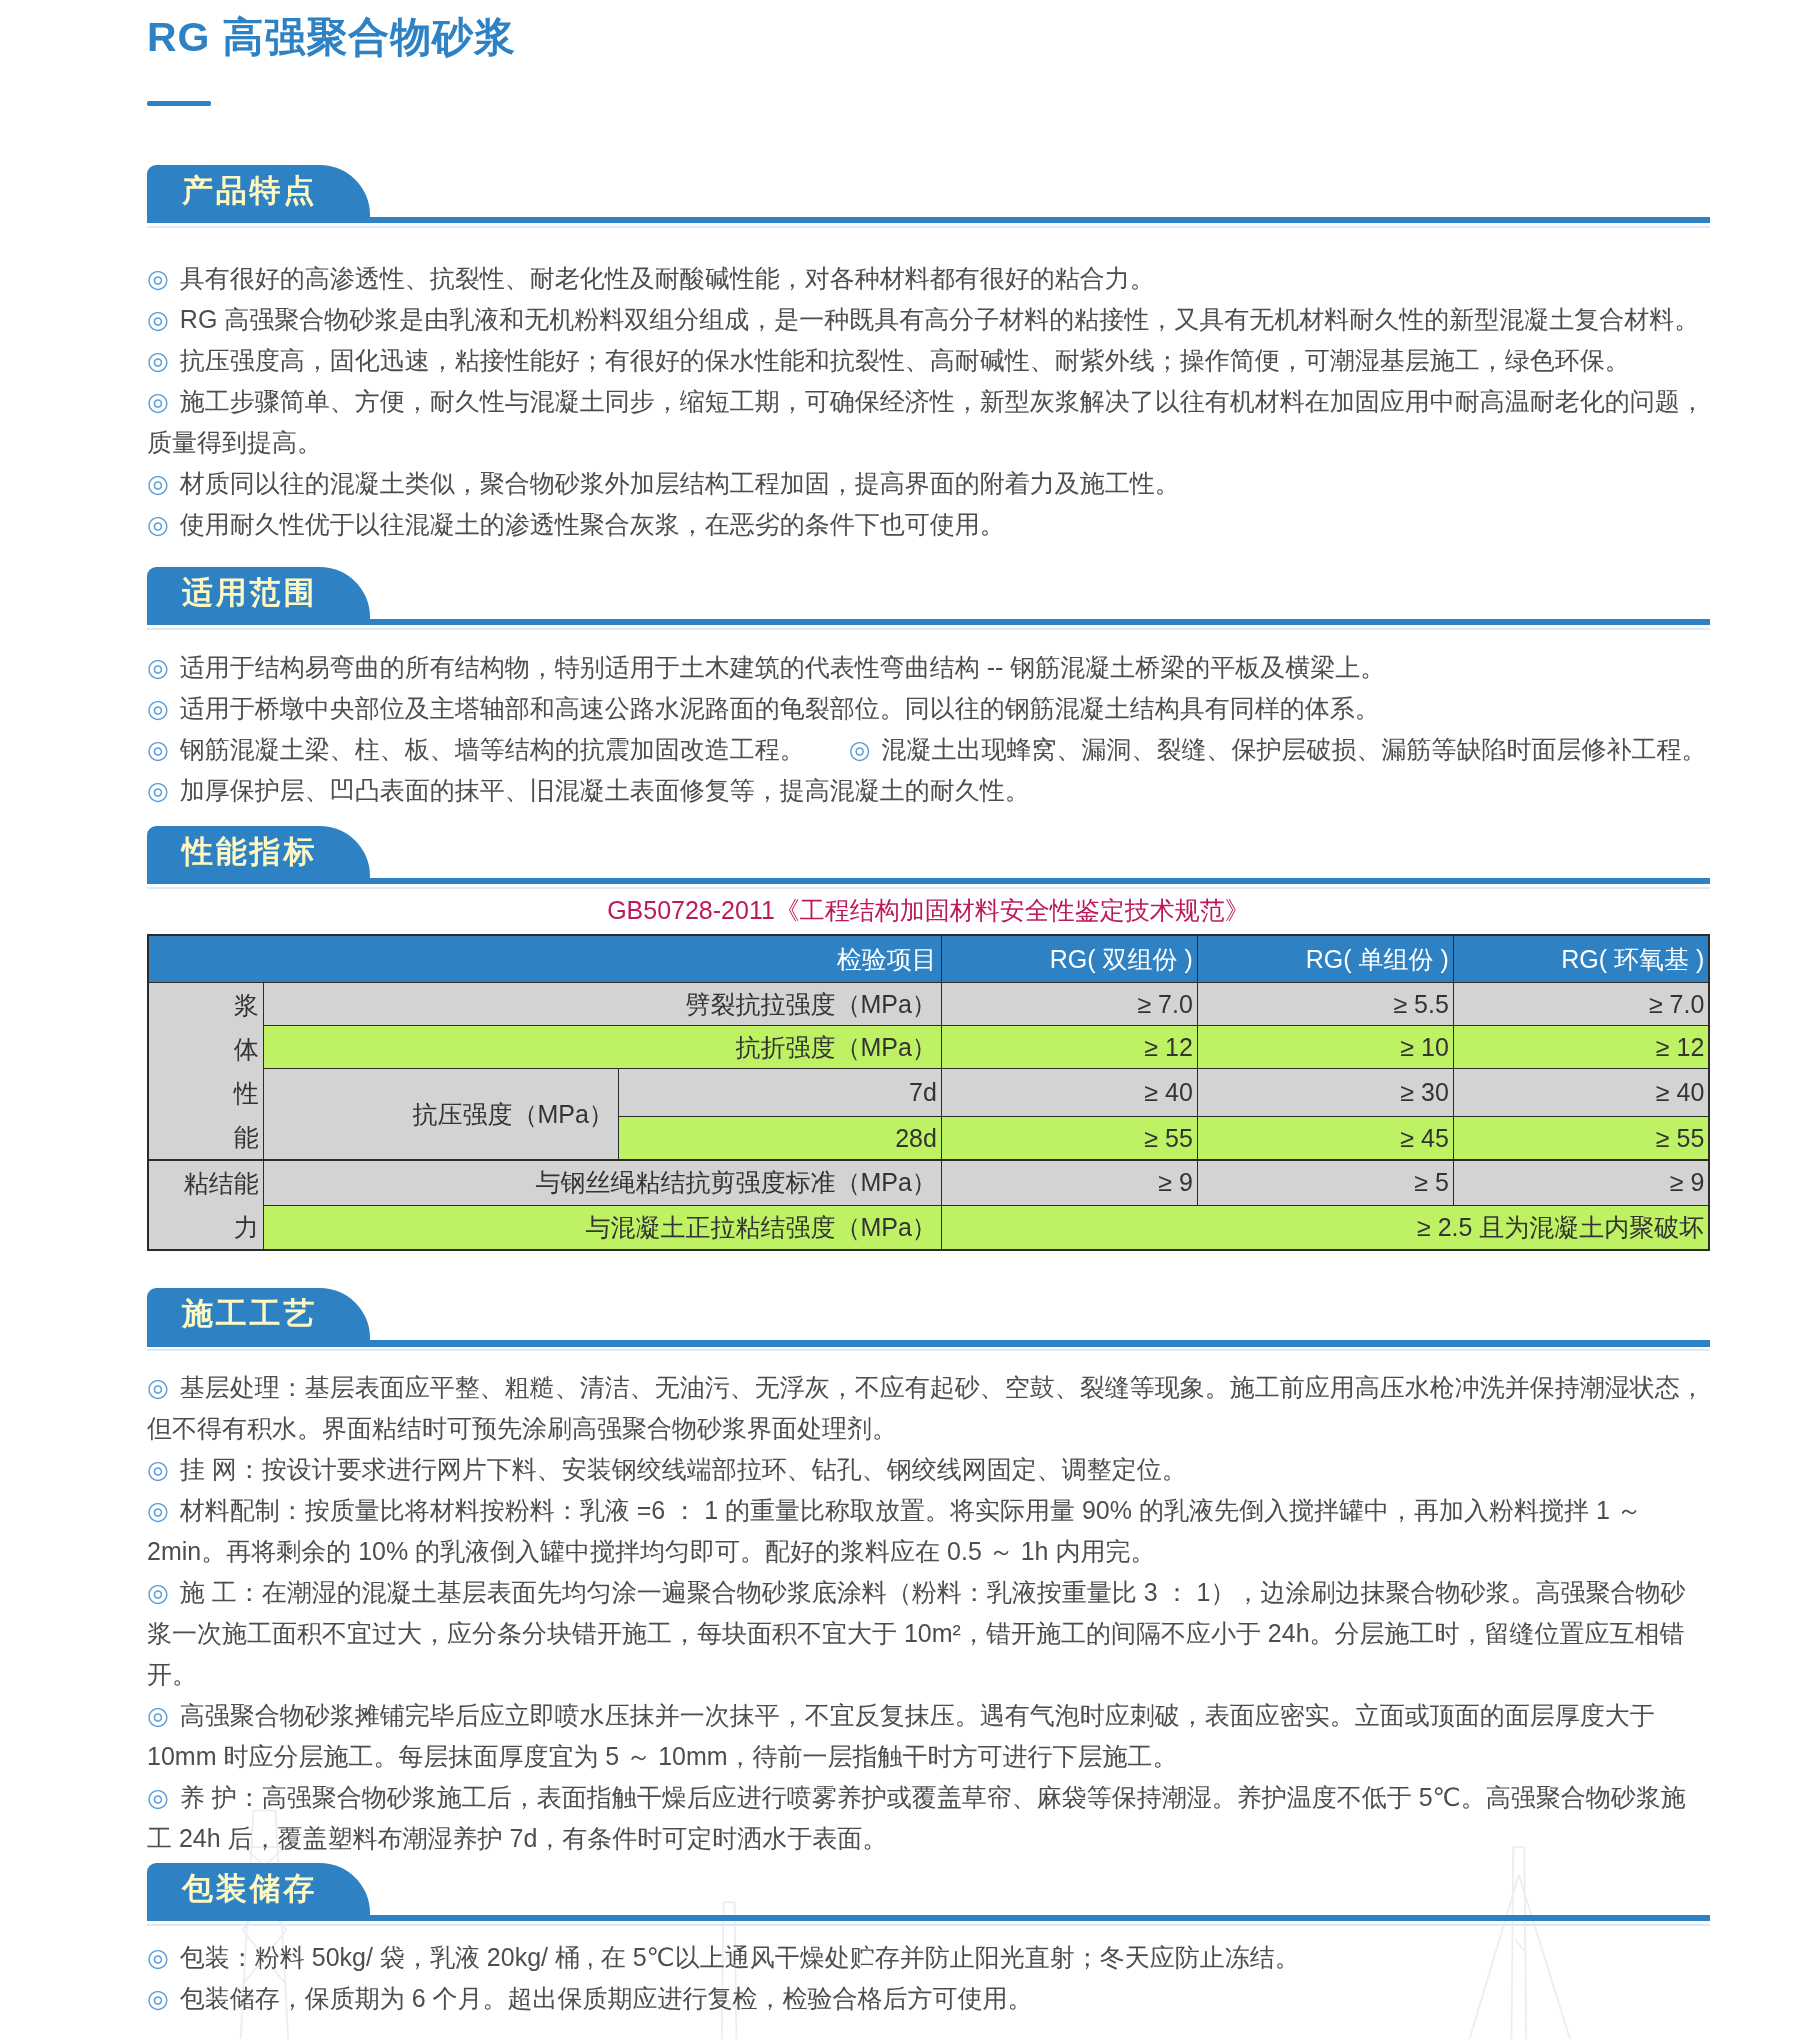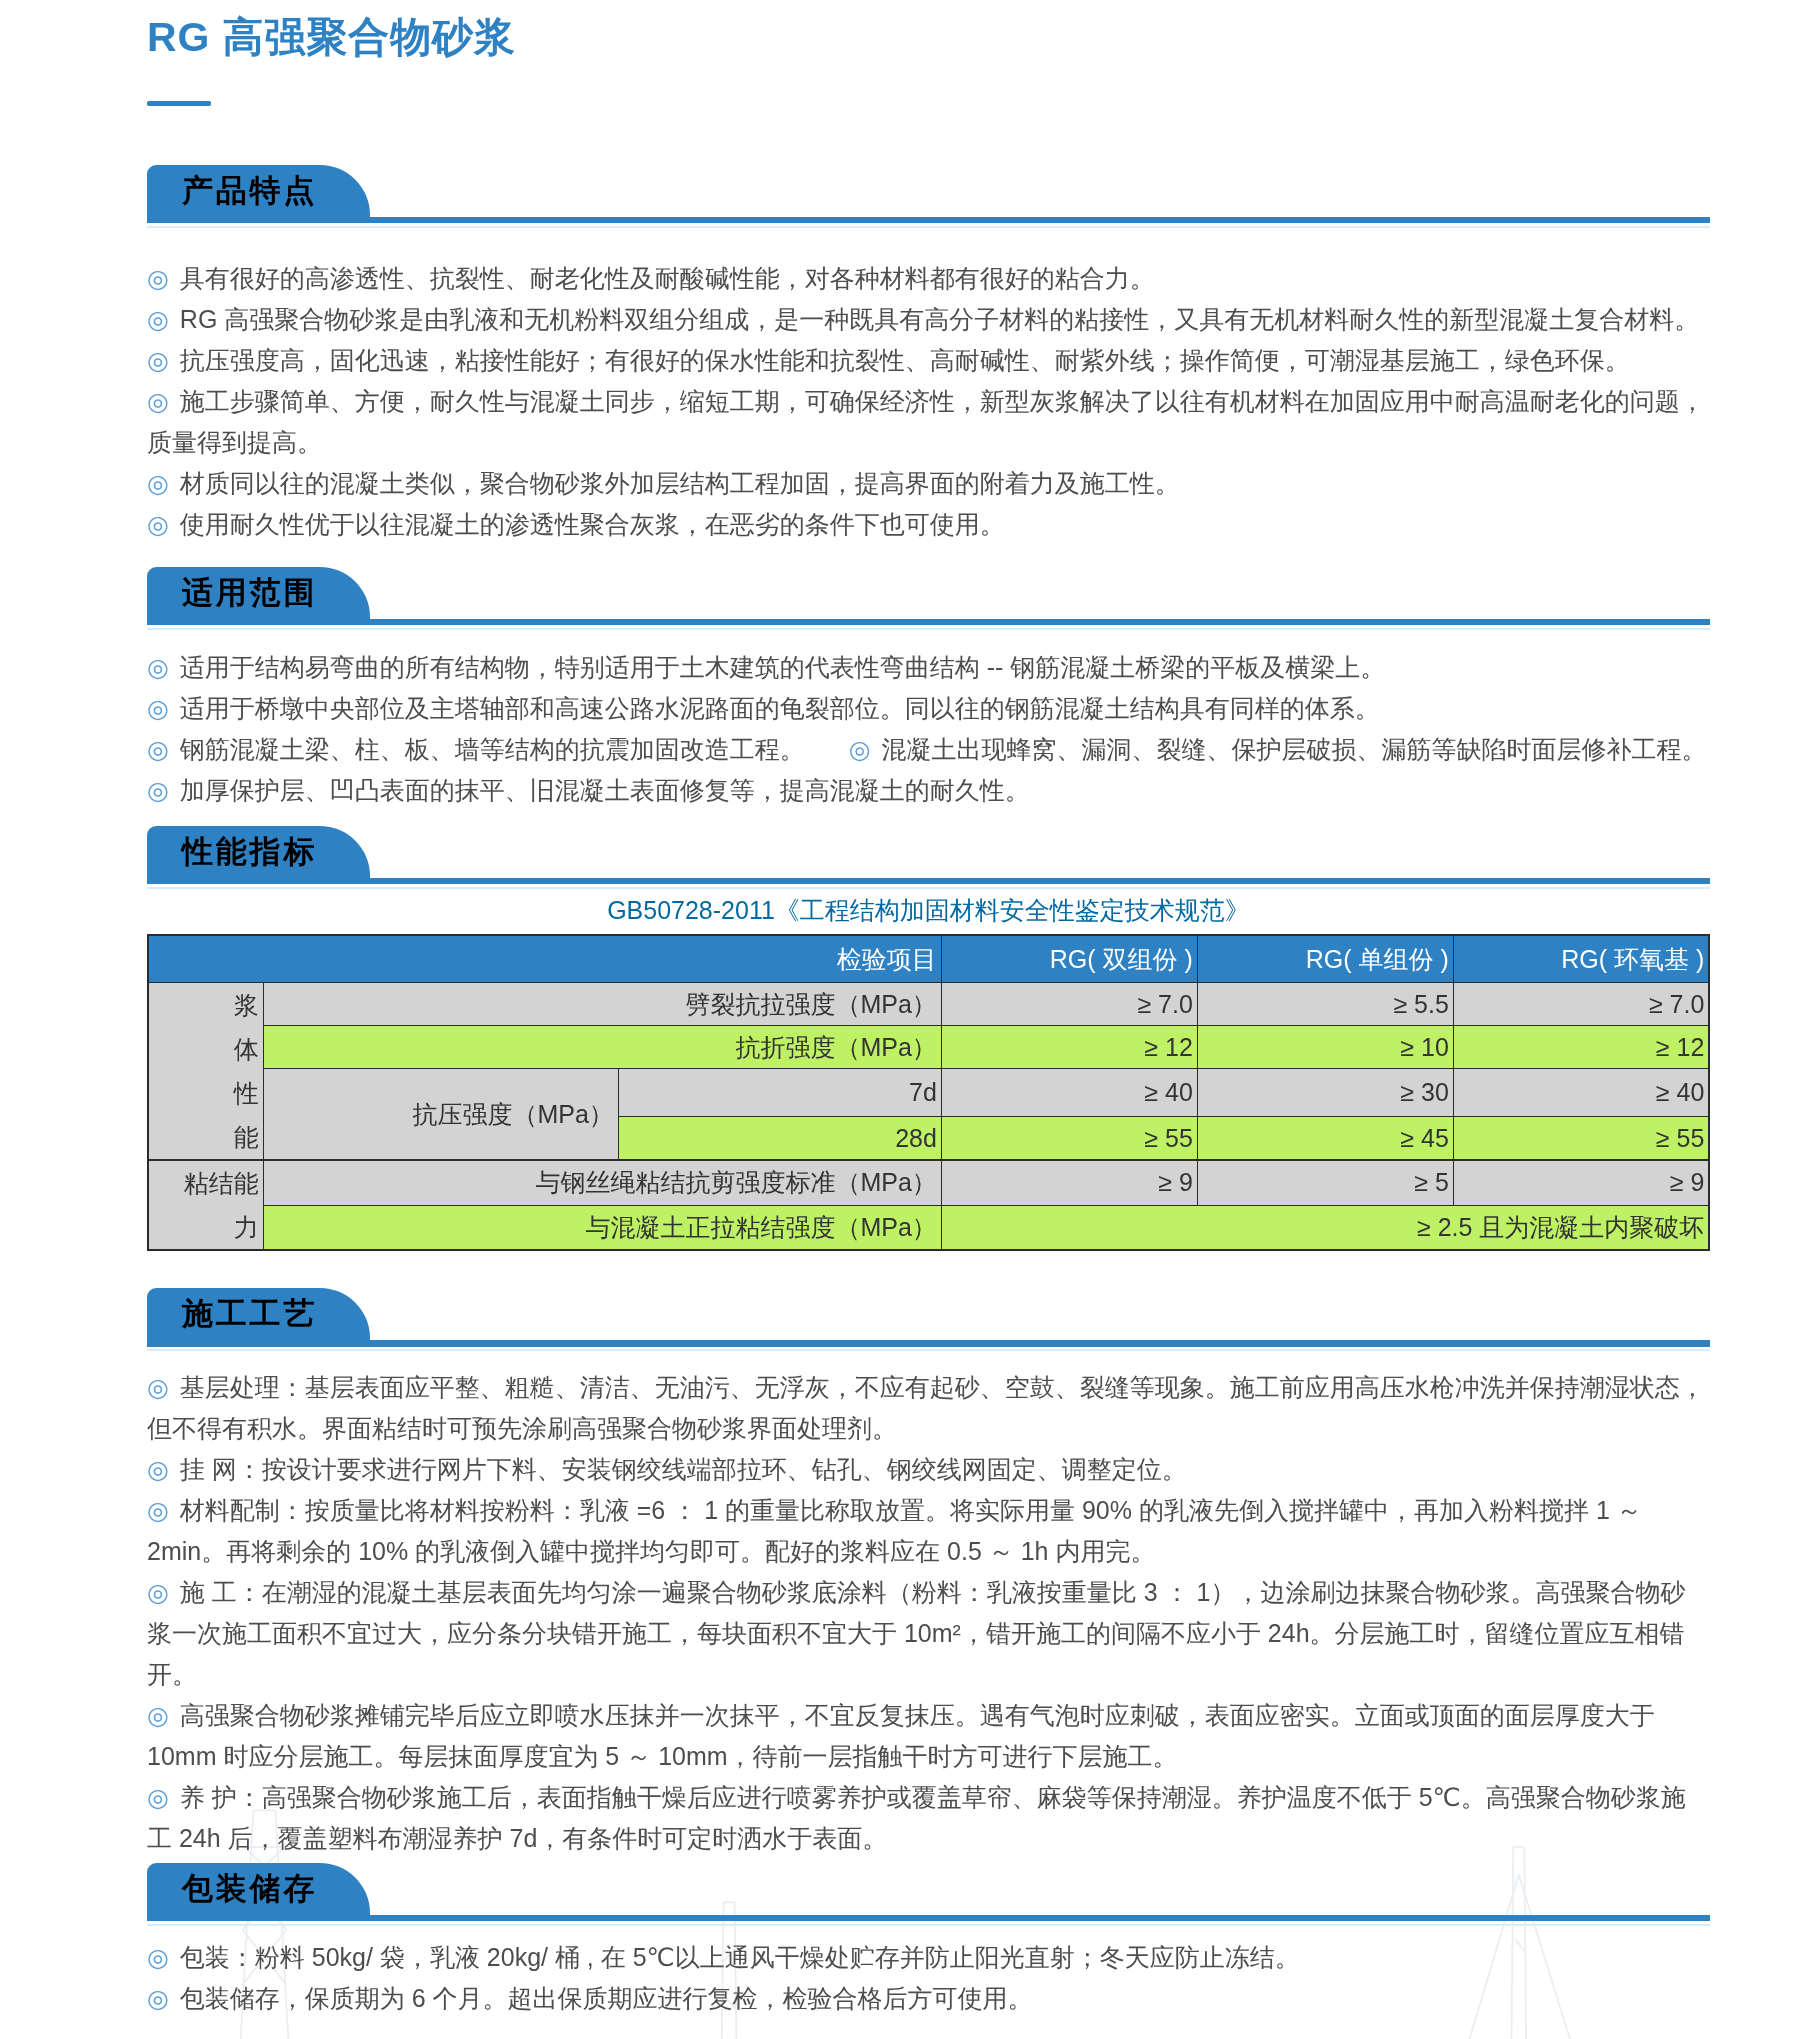--- a/index.html
+++ b/index.html
@@ -13,21 +13,21 @@
   .page-title {
     margin:13px 0 0 0; font-size:41px; line-height:48px; font-weight:bold;
     color:#2e82c4; letter-spacing:0.9px;
   }
   .title-dash {
     margin-top:40px; width:64px; height:4.6px; background:#2e82c4; border-radius:1.8px;
   }
 
   section { display:block; }
   .badge {
-    display:inline-block; background:#2e82c4; color:#000000;
+    display:inline-block; background:#2e82c4; color:#fef9c3;
     font-size:31px; font-weight:bold; letter-spacing:2.8px;
     height:52px; line-height:52px; padding:0 53px 0 35px;
     border-radius:9.2px 50px 0 0; text-align:center; vertical-align:bottom;
   }
   .rule { height:6.4px; background:#2e82c4; position:relative; }
   .rule::after {
     content:""; position:absolute; left:0; right:0; top:9.2px; height:1.8px;
     background:#dcebf7;
   }
 
@@ -35,21 +35,21 @@
   .bullets p { margin:0; font-size:25px; line-height:41px; color:#4d4d4d; }
   .b { color:#5b9ed8; margin-right:11px; }
   p.dual { white-space:nowrap; }
   p.dual .second { margin-left:37px; }
 
   .m-feat   { margin-top:59px; }
   .feat-list{ margin-top:35px; }
   .m-scope  { margin-top:22px; }
   .scope-list{ margin-top:22px; }
   .m-perf   { margin-top:14.7px; }
-  .caption  { margin:13px 0 9.2px 0; font-size:25px; line-height:27.5px; color:#0369a1; text-align:center; }
+  .caption  { margin:13px 0 9.2px 0; font-size:25px; line-height:27.5px; color:#be185d; text-align:center; }
   .m-cons   { margin-top:37px; }
   .cons-list{ margin-top:20px; }
   .m-pack   { margin-top:4px; }
   .pack-list{ margin-top:15.6px; }
 
   table.spec {
     width:100%; border-collapse:collapse; table-layout:fixed;
     border:2.8px solid #2b2b2b; font-size:25px; color:#333333;
   }
   table.spec th, table.spec td {

